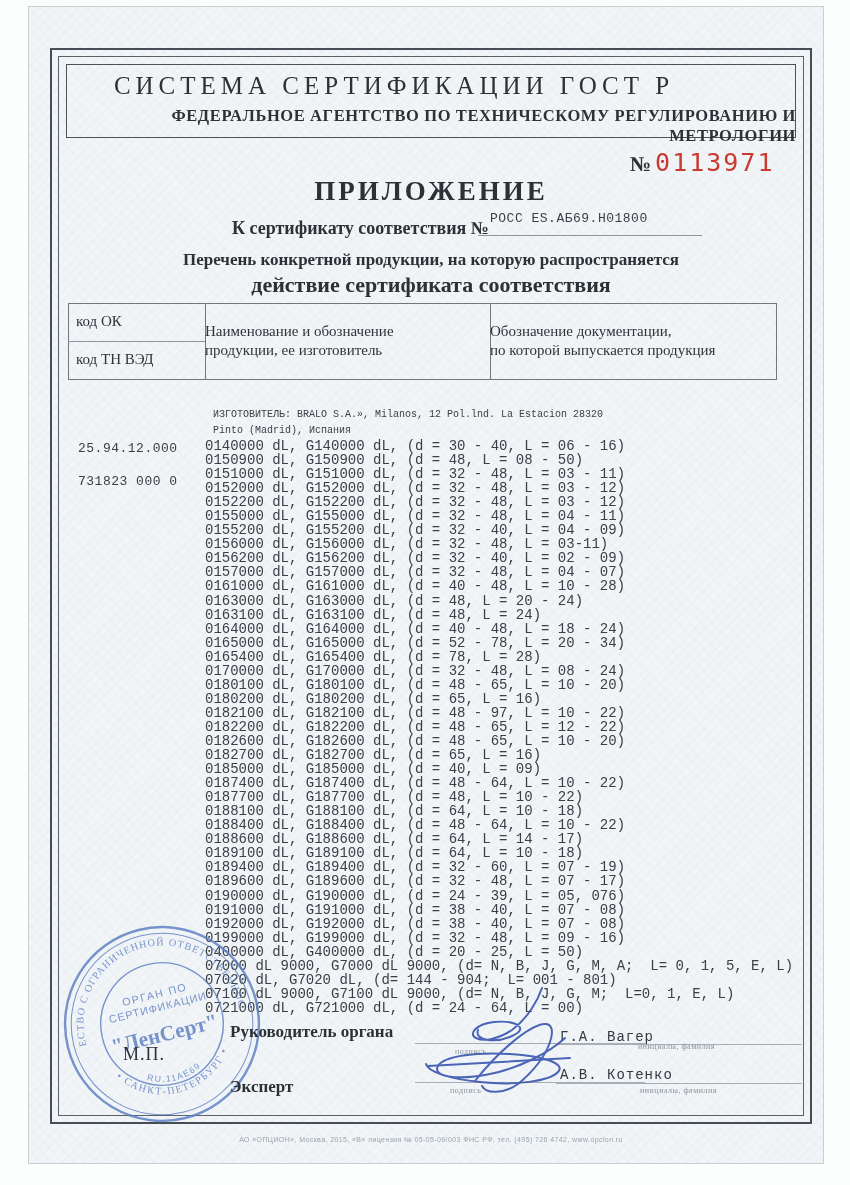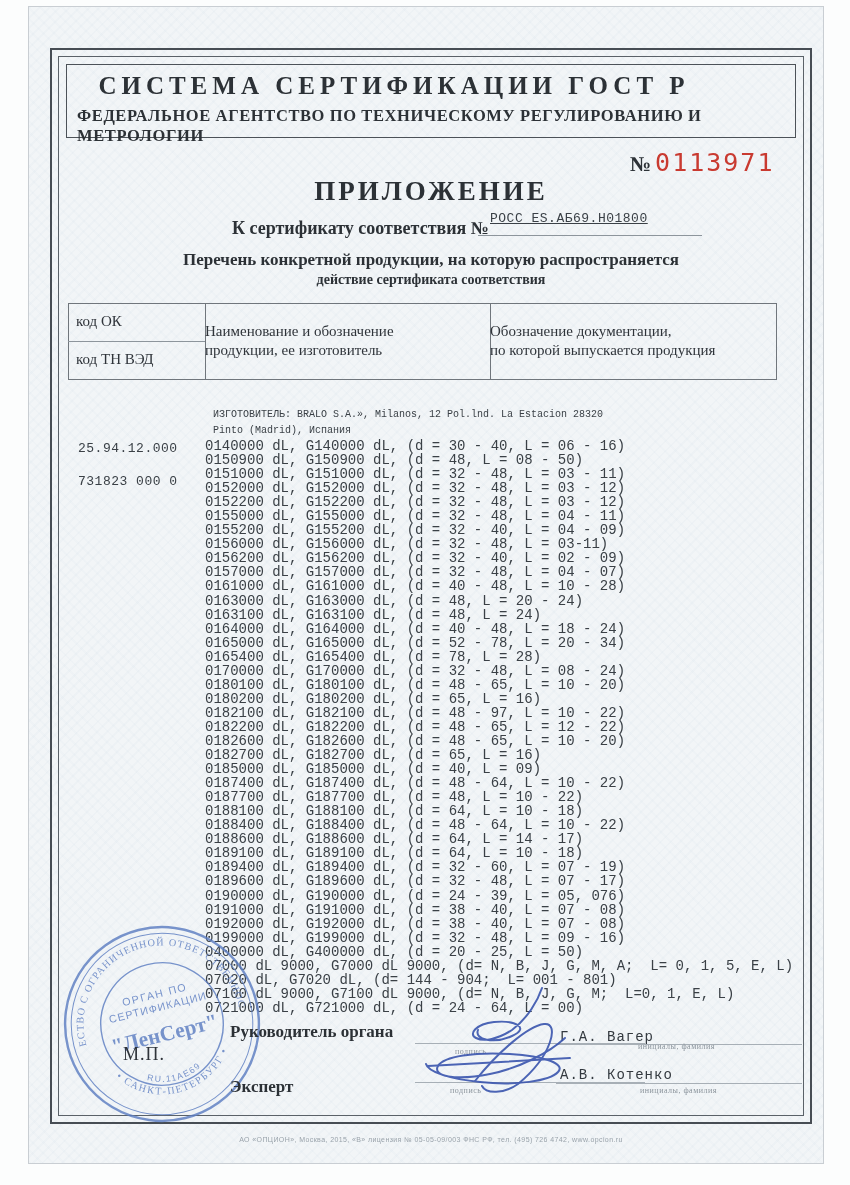--- a/index.html
+++ b/index.html
@@ -16,35 +16,35 @@
     background:
       repeating-linear-gradient(135deg, rgba(150,180,205,.05) 0 2px, rgba(255,255,255,0) 2px 7px),
       repeating-linear-gradient(45deg, rgba(150,180,205,.04) 0 2px, rgba(255,255,255,0) 2px 8px),
       #f2f5f7;
     border:1px solid #c9ced3;
   }
   .frame-outer{left:50px;top:48px;width:762px;height:1076px;border:2.5px solid #474d54;box-sizing:border-box;}
   .frame-inner{left:58px;top:56px;width:746px;height:1060px;border:1.2px solid #5a6168;box-sizing:border-box;}
 
   .header-box{left:66px;top:64px;width:730px;height:74px;border:1.3px solid #4c5258;box-sizing:border-box;}
-  .gost-title{left:66px;top:72px;width:656px;text-align:center;font-size:25px;font-weight:bold;letter-spacing:5px;color:#2c3136;}
-  .agency-title{left:77px;top:106px;width:730px;text-align:left;font-size:16.5px;font-weight:bold;letter-spacing:.6px;color:#2c3136;}
+  .gost-title{left:66px;top:72px;width:656px;text-align:center;font-size:25px;font-weight:normal;letter-spacing:5px;color:#2c3136;}
+  .agency-title{left:66px;top:106px;width:730px;text-align:right;font-size:16.5px;font-weight:bold;letter-spacing:.6px;color:#2c3136;}
 
   .num-wrap{left:630px;top:148px;white-space:nowrap;}
   .num-sign{font-size:21px;font-weight:bold;color:#2d3237;}
   .num-value{font-family:"DejaVu Sans Mono", monospace;font-size:25px;letter-spacing:2px;color:#c93a30;}
 
   .appendix{left:50px;top:176px;width:762px;text-align:center;font-size:27px;font-weight:bold;letter-spacing:3px;color:#2c3136;}
 
   .certref-label{left:232px;top:218px;font-size:18px;font-weight:bold;color:#2c3136;}
-  .certref-value{left:490px;top:211px;font-family:"Liberation Mono", monospace;font-size:13px;color:#3c4248;letter-spacing:.5px;text-decoration:underline;}
+  .certref-value{left:490px;top:211px;font-family:"Liberation Mono", monospace;font-size:13px;color:#3c4248;letter-spacing:.5px;}
   .certref-line{left:478px;top:214px;width:224px;height:21px;border-bottom:1.2px solid #8d959c;}
 
   .subtitle1{left:50px;top:250px;width:762px;text-align:center;font-size:17px;font-weight:bold;color:#2c3136;}
-  .subtitle2{left:50px;top:272px;width:762px;text-align:center;font-size:14px;font-weight:bold;color:#2c3136;}
+  .subtitle2{left:50px;top:272px;width:762px;text-align:center;font-size:22px;font-weight:bold;color:#2c3136;}
 
   .spec-table{left:68px;top:303px;width:709px;height:77px;border:1px solid #70767c;box-sizing:border-box;}
   .vline1{left:205px;top:303px;width:0;height:77px;border-left:1px solid #70767c;}
   .vline2{left:490px;top:303px;width:0;height:77px;border-left:1px solid #70767c;}
   .hline-col1{left:68px;top:341px;width:137px;height:0;border-top:1px solid #8d959c;}
   .cell-label{font-size:15px;color:#2f343a;}
   .col2-h,.col3-h{text-align:left;font-size:15px;color:#2f343a;line-height:19px;}
 
   .mono{font-family:"Liberation Mono", monospace;color:#3a4046;}
   .manufacturer{left:205px;top:397px;font-size:10px;line-height:15.5px;white-space:pre;margin-left:8px;}

